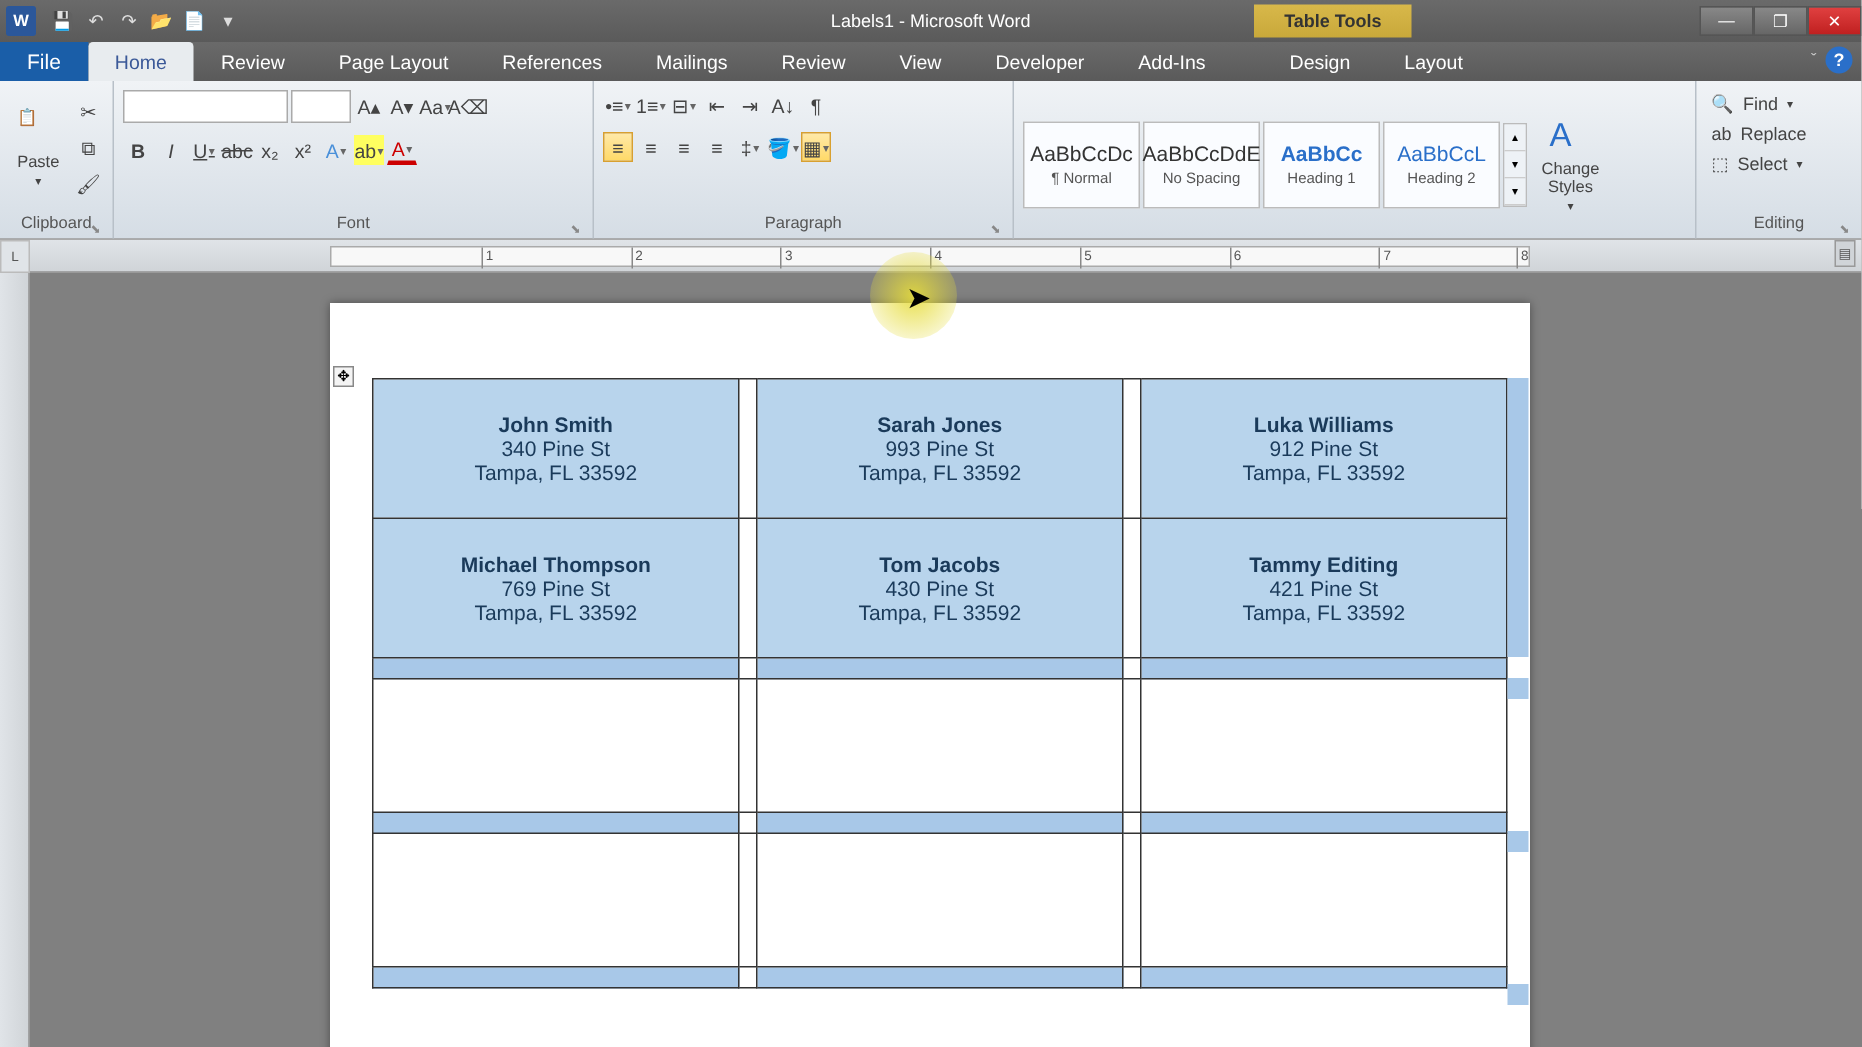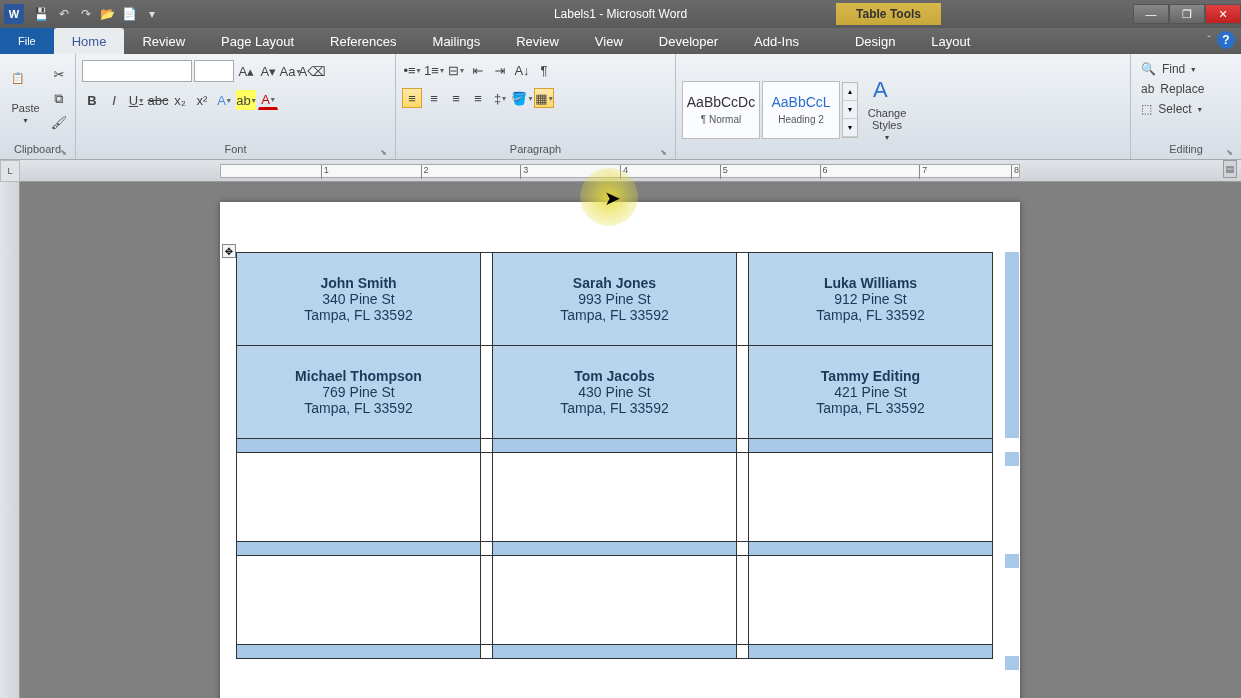--- a/index.html
+++ b/index.html
@@ -11,21 +11,21 @@
 .qat { display: flex; gap: 2px; padding: 0 4px; }
 .qat-btn { width: 20px; height: 20px; display: flex; align-items: center; justify-content: center; color: #ddd; font-size: 12px; }
 .title-text { position: absolute; left: 50%; transform: translateX(-50%); font-size: 12px; }
 .table-tools { position: absolute; right: 300px; background: linear-gradient(#d8b84a, #c8a83a); color: #333; padding: 4px 20px; font-size: 12px; font-weight: bold; }
 .window-controls { margin-left: auto; display: flex; }
 .wc-btn { width: 36px; height: 20px; display: flex; align-items: center; justify-content: center; font-size: 11px; color: #fff; border: 1px solid #555; background: linear-gradient(#888,#666); }
 .wc-close { background: linear-gradient(#e04040,#c02020); }
 
 
 .ribbon-tabs { height: 26px; background: linear-gradient(#6a6a6a, #5a5a5a); display: flex; align-items: flex-end; padding-left: 0; position: relative; }
-.file-tab { background: #1a5ea8; color: #fff; padding: 0 18px; font-size: 11px; height: 26px; display: flex; align-items: center; }
+.file-tab { background: #1a5ea8; color: #fff; padding: 0 18px; font-size: 14px; height: 26px; display: flex; align-items: center; }
 .tab { padding: 4px 18px; color: #fff; font-size: 13px; cursor: pointer; height: 26px; display: flex; align-items: center; }
 .tab.active { background: #e8ecef; color: #3b5998; border-radius: 3px 3px 0 0; }
 .help-btn { position: absolute; right: 6px; top: 3px; width: 18px; height: 18px; background: #2a6fc9; color: #fff; border-radius: 50%; display: flex; align-items: center; justify-content: center; font-size: 12px; font-weight: bold; }
 .collapse-btn { position: absolute; right: 30px; top: 6px; color: #ccc; font-size: 11px; }
 
 
 .ribbon { height: 106px; background: linear-gradient(#f0f3f6, #d5dde5); display: flex; border-bottom: 1px solid #aaa; }
 .group { border-right: 1px solid #b8c0c8; display: flex; flex-direction: column; padding: 2px 6px 0; position: relative; }
 .group-label { text-align: center; font-size: 11px; color: #555; padding: 2px 0; height: 18px; position: relative; }
 .group-label::after { content: "⬊"; position: absolute; right: 2px; bottom: 2px; font-size: 8px; color: #888; }
@@ -59,21 +59,21 @@
 .tick { position: absolute; top: 0; height: 14px; border-left: 1px solid #888; font-size: 9px; padding-left: 2px;}
 .yellow-halo { position: absolute; width: 58px; height: 58px; border-radius: 50%; background: radial-gradient(rgba(230,220,60,0.9), rgba(230,220,60,0)); left: 580px; top: 168px; pointer-events: none; z-index: 50;}
 .cursor-arrow { position: absolute; left: 604px; top: 186px; z-index: 51; font-size: 20px; color: #000; pointer-events: none;}
 
 
 .doc-area { position: absolute; top: 182px; left: 0; right: 0; bottom: 0; background: #808080; overflow: hidden; }
 .vruler { position: absolute; left: 0; top: 0; width: 20px; bottom: 0; background: linear-gradient(90deg,#e0e4e8,#d0d4d8); border-right: 1px solid #999; }
 .page { position: absolute; left: 220px; top: 20px; width: 800px; background: #fff; box-shadow: 0 0 6px rgba(0,0,0,0.4); min-height: 800px; }
 .move-handle { position: absolute; left: 222px; top: 62px; width: 14px; height: 14px; border: 1px solid #888; background: #f4f4f4; display: flex; align-items: center; justify-content: center; font-size: 10px; z-index: 10;}
 
-.label-table { position: absolute; left: 16px; top: 50px; border-collapse: collapse; border-radius: 21px; }
+.label-table { position: absolute; left: 28px; top: 50px; border-collapse: collapse; border-radius: 21px; }
 .label-table td { border: 1px solid #333; vertical-align: top; }
 .cell-main { width: 244px; }
 .cell-gap { width: 12px; background: #fff; }
 .sel-bar-right { position: absolute; width: 14px; background: #a8c8e8; }
 
 .label-content { height: 92px; display: flex; flex-direction: column; align-items: center; justify-content: center; font-size: 14px; color: #1a3a5a; background: #b8d4ec; }
 .label-content.empty { background: #fff; height: 88px;}
 .label-content .name { font-weight: bold; }
 .thin-row td { height: 14px; }
 .thin-row .sel { background: #a8c8e8; }
@@ -186,20 +186,28 @@
     <div class="group-label">Paragraph</div>
   </div>
 
   <div class="group" style="flex:1">
     <div class="group-body" style="gap:2px;padding-top:4px">
       <div class="style-box">
           <div class="sample">AaBbCcDc</div>
           <div>¶ Normal</div>
         </div>
       <div class="style-box">
+          <div class="sample">AaBbCcDdE</div>
+          <div>No Spacing</div>
+        </div>
+      <div class="style-box">
+          <div class="sample" style="color:#2a6fc9;font-weight:bold">AaBbCc</div>
+          <div>Heading 1</div>
+        </div>
+      <div class="style-box">
           <div class="sample" style="color:#2a6fc9">AaBbCcL</div>
           <div>Heading 2</div>
         </div>
       <div class="style-nav">
           <div>▴</div>
           <div>▾</div>
           <div>▾</div>
         </div>
       <div class="big-btn" style="width:54px">
         <span class="icn" style="color:#2a6fc9;font-size:22px">A</span>

